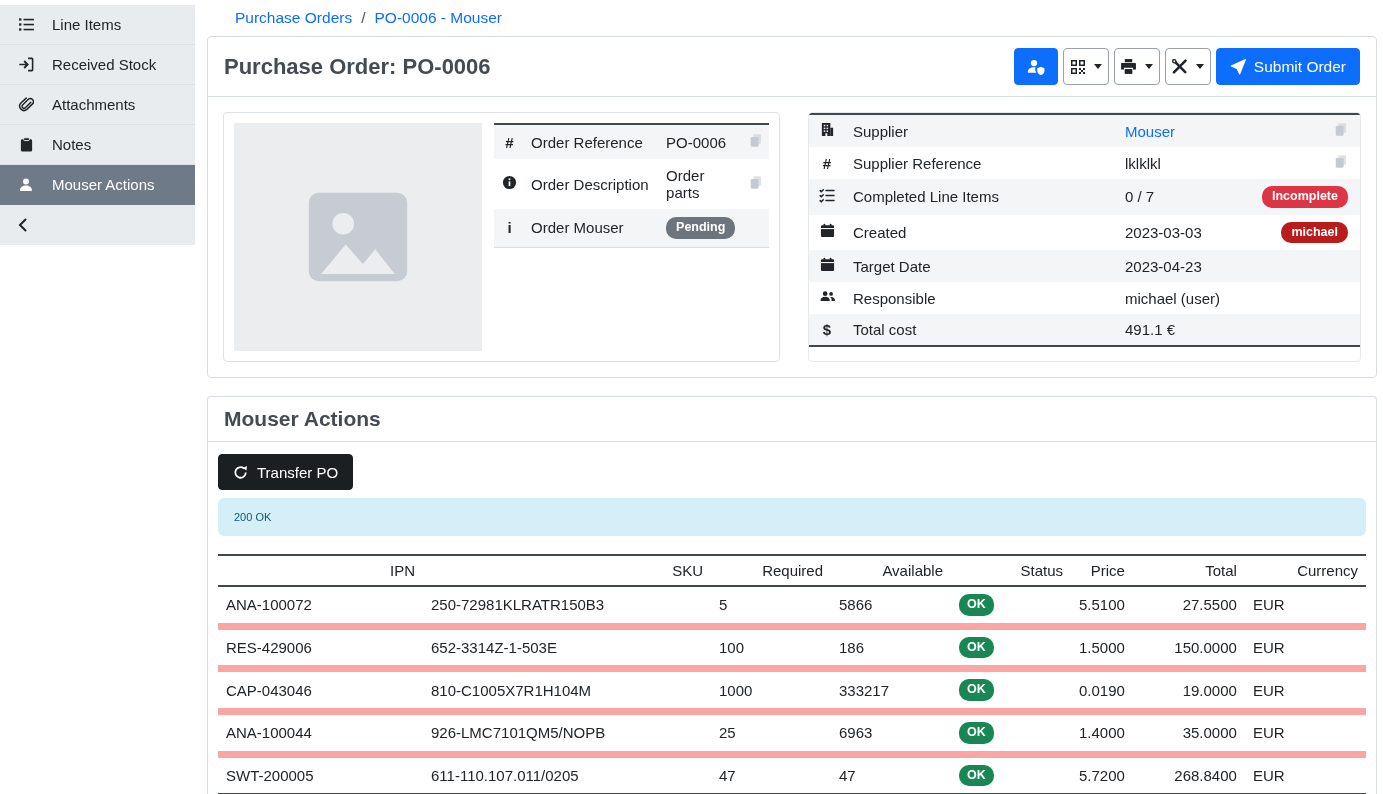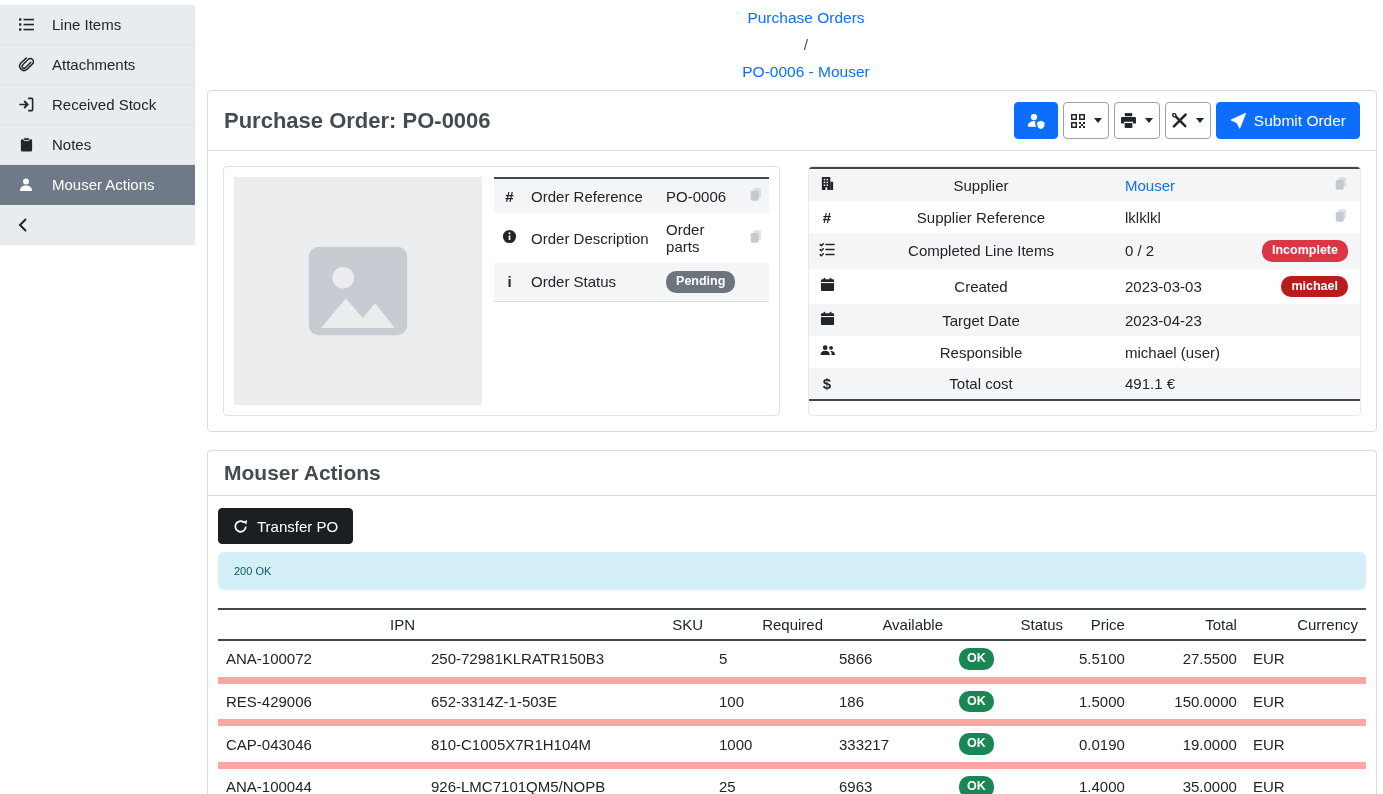--- a/index.html
+++ b/index.html
@@ -19,21 +19,21 @@
   }
   .side-item .icn { width: 22px; display: inline-flex; justify-content: center; color: #212529; }
   .side-item.active { background: #6e7a88; color: #fff; border-color: #6e7a88; }
   .side-item.active .icn { color: #fff; }
   .collapse-row { display:flex; align-items:center; height: 40px; padding-left: 15px;
     background: #e9ecef; cursor: pointer; color:#212529; }
 
   
   .content { flex: 1 1 auto; min-width: 0; padding: 6px 6px 0 12px; }
 
-  .breadcrumb-bar { display: flex; align-items: center; gap: 9px; padding: 3px 0 9px 28px; font-size: 15.5px; flex-direction: column; }
+  .breadcrumb-bar { display: flex; align-items: center; gap: 9px; padding: 3px 0 9px 28px; font-size: 15.5px; }
   .crumb { color: #0d6efd; text-decoration: none; cursor: pointer; }
   .crumb-sep { color: #495057; }
 
   .card { background: #fff; border: 1px solid #d8dde2; border-radius: 4px; }
 
   .card-header { display: flex; align-items: center; justify-content: space-between;
     padding: 11px 16px; border-bottom: 1px solid #d8dde2; }
   .page-title { font-size: 22px; font-weight: 600; color: #454b52; }
 
   .header-actions { display: flex; align-items: center; gap: 5px; }
@@ -60,21 +60,21 @@
   table.dtable { border-collapse: collapse; width: 100%; border-top: 2px solid #40474d; }
   table.dtable tr:nth-child(odd) { background: #f4f5f6; }
   table.dtable td { padding: 8px 6px; vertical-align: middle; }
   table.dtable-left { flex: 1 1 auto; align-self: flex-start; border-bottom: 1px solid #d8dde2; }
   table.dtable-left td.icon-cell { width: 32px; text-align: center; }
   table.dtable-left td.label-cell { width: 146px; }
   table.dtable-left td.copy-cell { width: 28px; text-align: right; color: #c4cad0; cursor: pointer; }
   table.dtable-right { border-bottom: 2px solid #40474d; }
   table.dtable-right td { padding: 7px 8px; }
   table.dtable-right td.icon-cell { width: 36px; text-align: center; }
-  table.dtable-right td.label-cell { width: 272px; text-align: center; }
+  table.dtable-right td.label-cell { width: 272px; }
   table.dtable-right td.right-cell { width: 120px; text-align: right; padding-right: 12px; color: #c4cad0; }
   .glyph { font-weight: 700; font-size: 15px; }
   .link { color: #0d6efd; cursor: pointer; text-decoration: none; }
 
   .badge { display: inline-block; padding: 3px 10px; border-radius: 10px;
     font-size: 12.5px; font-weight: 700; color: #fff; line-height: 1.25; }
   .badge.pending { background: #6c757d; font-weight: 600; }
   .badge.danger  { background: #dc3545; }
   .badge.darkb   { background: #b91c1c; }
   .badge.ok      { background: #198754; padding: 3px 8px; }
@@ -117,34 +117,34 @@
             <rect x="1" y="11.6" width="2.2" height="2.2"></rect>
             <rect x="5.2" y="2.6" width="9.8" height="1.5"></rect>
             <rect x="5.2" y="7.3" width="9.8" height="1.5"></rect>
             <rect x="5.2" y="12" width="9.8" height="1.5"></rect>
           </svg>
       </span>
       <span>Line Items</span>
     </div>
     <div class="side-item">
       <span class="icn">
-        <svg viewBox="0 0 16 16" width="16" height="16" fill="none" stroke="currentColor" stroke-width="1.5" stroke-linecap="round">
-            <path d="M12.8 5.2 7.3 10.7a1.9 1.9 0 0 1-2.7-2.7l5.5-5.5a3.1 3.1 0 0 1 4.4 4.4l-5.6 5.5a4.4 4.4 0 0 1-6.2-6.2L8.2 1.1"></path>
-          </svg>
-      </span>
-      <span>Attachments</span>
-    </div>
-    <div class="side-item">
-      <span class="icn">
         <svg viewBox="0 0 16 16" width="17" height="17" fill="currentColor">
             <path d="M9.5 1.5H13A1.5 1.5 0 0 1 14.5 3v10a1.5 1.5 0 0 1-1.5 1.5H9.5V13H13V3H9.5z"></path>
             <path d="M6.4 4.1 10.3 8l-3.9 3.9-1.2-1.2 1.9-1.9H1.2V7.2h5.9L5.2 5.3z"></path>
           </svg>
       </span>
       <span>Received Stock</span>
+    </div>
+    <div class="side-item">
+      <span class="icn">
+        <svg viewBox="0 0 16 16" width="16" height="16" fill="none" stroke="currentColor" stroke-width="1.5" stroke-linecap="round">
+            <path d="M12.8 5.2 7.3 10.7a1.9 1.9 0 0 1-2.7-2.7l5.5-5.5a3.1 3.1 0 0 1 4.4 4.4l-5.6 5.5a4.4 4.4 0 0 1-6.2-6.2L8.2 1.1"></path>
+          </svg>
+      </span>
+      <span>Attachments</span>
     </div>
     <div class="side-item">
       <span class="icn">
         <svg viewBox="0 0 16 16" width="15" height="15">
             <path fill="currentColor" d="M3.5 2.5h9A1.5 1.5 0 0 1 14 4v10a1.5 1.5 0 0 1-1.5 1.5h-9A1.5 1.5 0 0 1 2 14V4a1.5 1.5 0 0 1 1.5-1.5z"></path>
             <rect x="5" y="0.8" width="6" height="3" rx="1" fill="currentColor" stroke="#e9ecef" stroke-width="1"></rect>
           </svg>
       </span>
       <span>Notes</span>
     </div>
@@ -264,21 +264,21 @@
               <td>Order parts</td>
               <td class="copy-cell"><span class="icn">
                       <svg viewBox="0 0 16 16" width="14" height="15" fill="currentColor">
                         <rect x="4.8" y="0.8" width="9" height="11" rx="1.5" opacity="0.55"></rect>
                         <rect x="2" y="4" width="9" height="11" rx="1.5"></rect>
                       </svg>
                     </span></td>
             </tr>
             <tr>
               <td class="icon-cell"><span class="glyph">i</span></td>
-              <td class="label-cell">Order Status</td>
+              <td class="label-cell">Order Mouser</td>
               <td><span class="badge pending">Pending</span></td>
               <td class="copy-cell"></td>
             </tr>
           </tbody>
             </table>
         </div>
 
         <div class="panel-right">
           <table class="dtable dtable-right">
             <tbody>
@@ -321,21 +321,21 @@
             <tr>
               <td class="icon-cell"><span class="icn">
                       <svg viewBox="0 0 16 16" width="16" height="16" fill="none" stroke="currentColor" stroke-width="1.5" stroke-linecap="round">
                         <path d="M1.2 3.6l1.1 1.1 2-2"></path>
                         <path d="M1.2 8.6l1.1 1.1 2-2"></path>
                         <path d="M1.2 13.6l1.1 1.1 2-2"></path>
                         <path d="M7 3.5h8M7 8.5h8M7 13.5h8"></path>
                       </svg>
                     </span></td>
               <td class="label-cell">Completed Line Items</td>
-              <td>0 / 2</td>
+              <td>0 / 7</td>
               <td class="right-cell"><span class="badge danger">Incomplete</span></td>
             </tr>
             <tr>
               <td class="icon-cell"><span class="icn">
                       <svg viewBox="0 0 16 16" width="15" height="15" fill="currentColor">
                         <rect x="1" y="2.5" width="14" height="12.5" rx="1.2"></rect>
                         <rect x="3.8" y="0.8" width="1.8" height="3.4" rx="0.9"></rect>
                         <rect x="10.4" y="0.8" width="1.8" height="3.4" rx="0.9"></rect>
                         <rect x="1" y="5.4" width="14" height="1.1" fill="#fff"></rect>
                       </svg>

